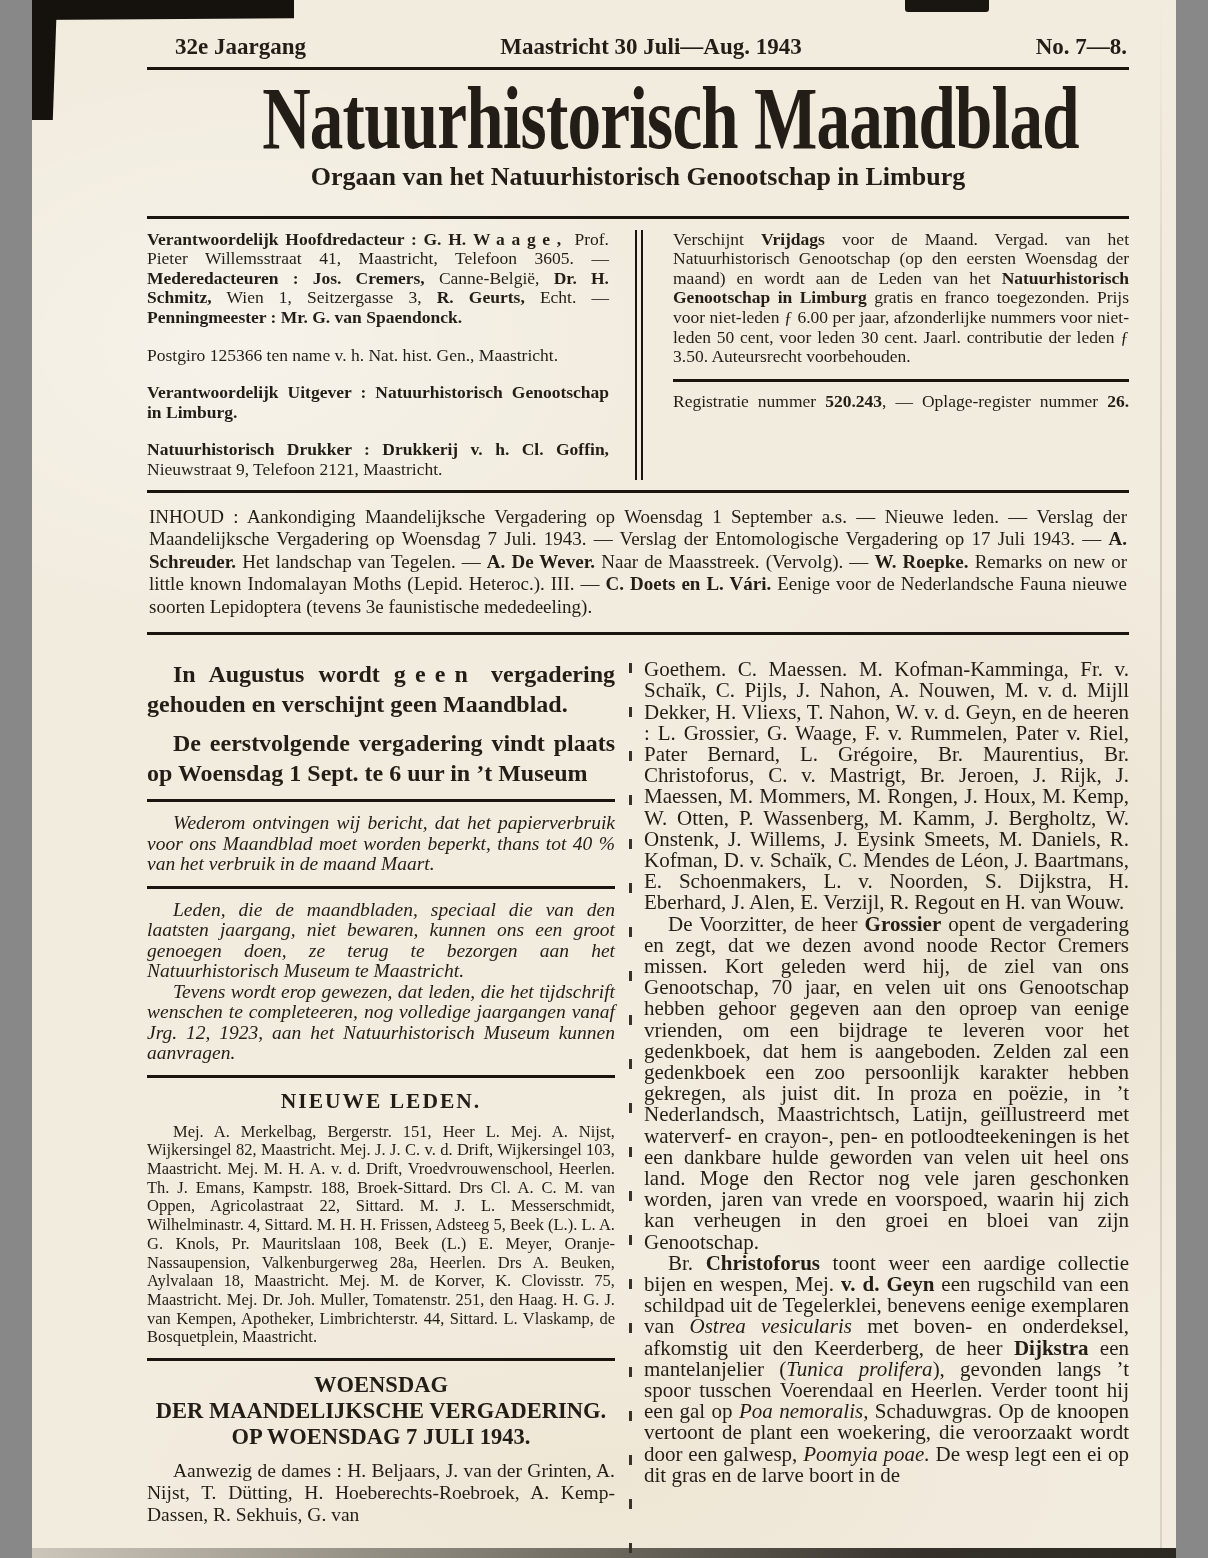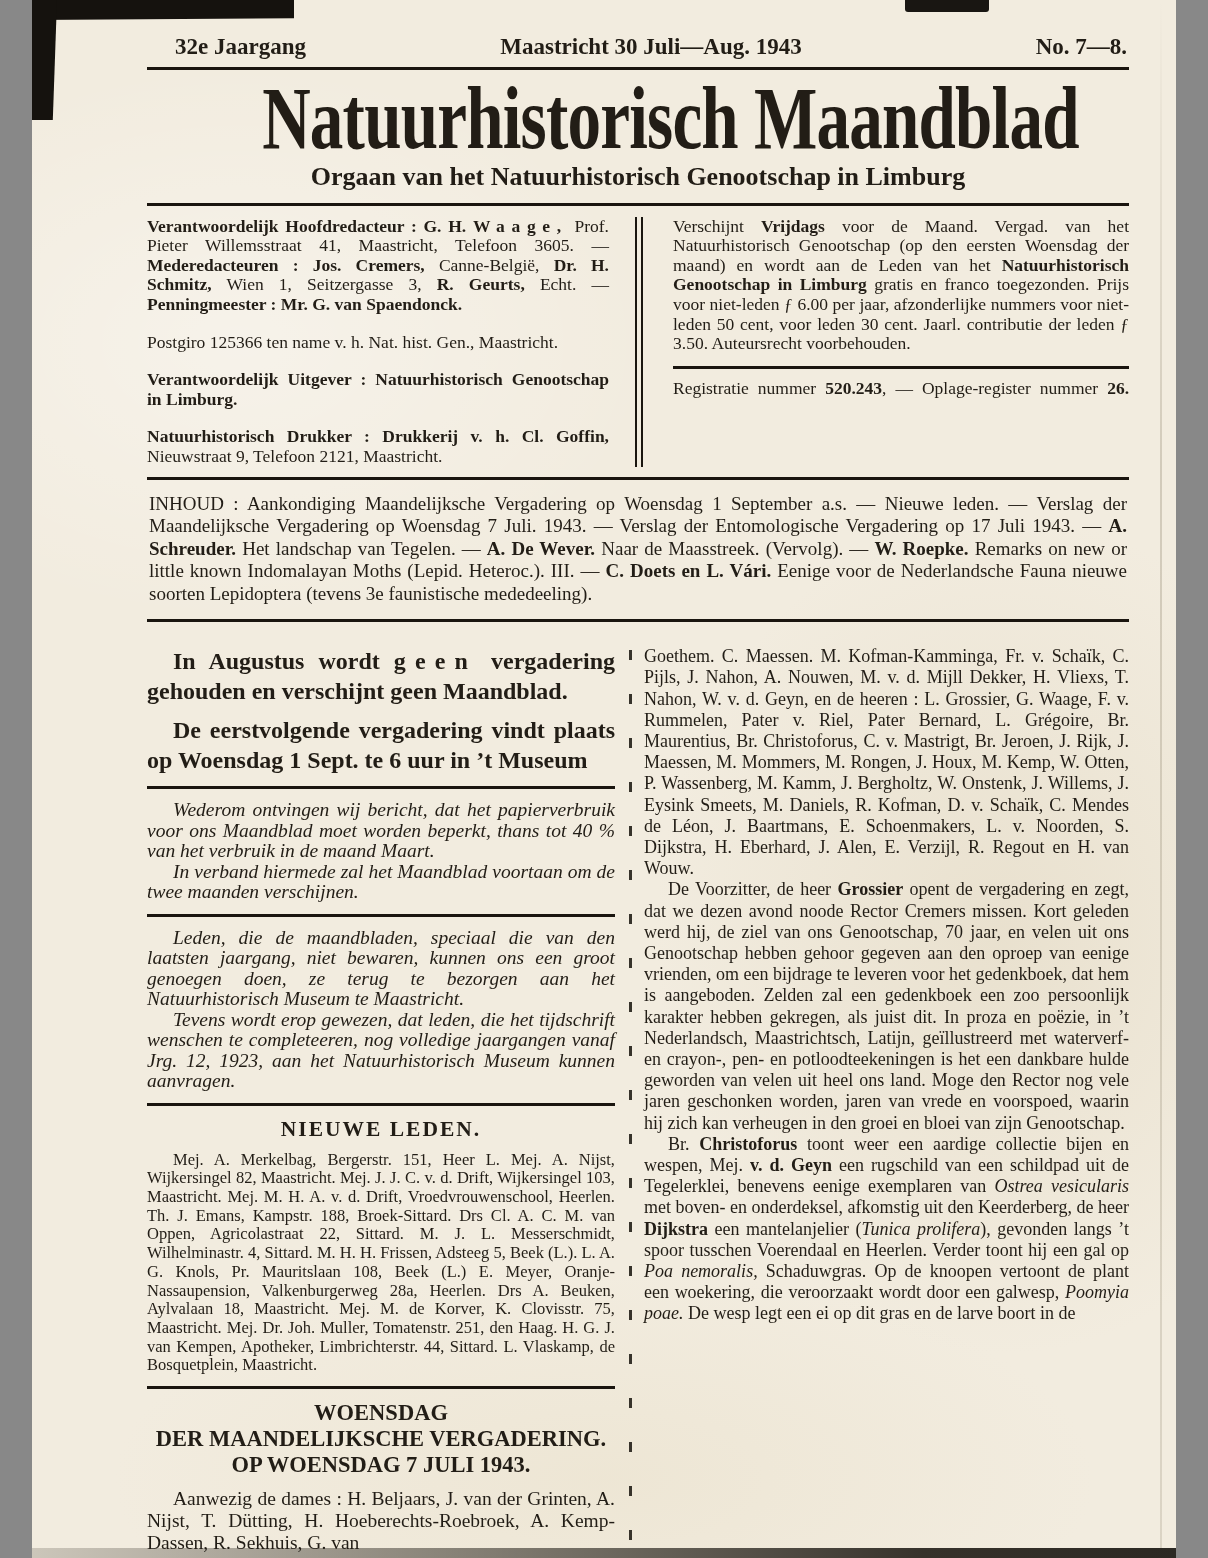--- a/index.html
+++ b/index.html
@@ -29,21 +29,21 @@
   .header-row{display:flex;align-items:flex-end;font-weight:bold;font-size:23px;
     padding:4px 2px 7px 28px;border-bottom:3px solid #1a150f;}
   .header-row .hl{flex:1;}
   .header-row .hc{flex:2;text-align:center;}
   .header-row .hr{flex:1;text-align:right;}
 
   .title-wrap{text-align:center;margin-top:8px;line-height:0.95;}
   .title{display:inline-block;font-size:86px;font-weight:bold;white-space:nowrap;
     transform:scale(0.78,1.04);transform-origin:center;letter-spacing:-1px;}
   .subtitle{text-align:center;font-weight:bold;font-size:26px;margin-top:2px;
-    padding-bottom:11px;border-bottom:3px solid #1a150f;}
+    padding-bottom:24px;border-bottom:3px solid #1a150f;}
 
   .masthead{display:flex;padding:11px 0 10px;border-bottom:3px solid #1a150f;
     font-size:17.5px;line-height:19.6px;gap:12px;}
   .m-left{width:462px;padding-right:12px;text-align:justify;}
   .m-left p{margin:0;}
   .m-left p + p{margin-top:18px;}
   .m-divider{width:4px;border-left:2px solid #1a150f;border-right:2px solid #1a150f;margin:0 2px;}
   .m-right{flex:1;padding-left:16px;text-align:justify;}
   .m-right p{margin:0;}
   .reg-rule{border-top:3px solid #1a150f;margin:12px 0 10px;}
@@ -62,21 +62,21 @@
     text-indent:26px;margin:0;}
   .announce.a2{margin-top:9px;}
   .rule{border:none;border-top:3px solid #1a150f;margin:11px 0;}
   .notice{font-style:italic;font-size:19.5px;line-height:20.5px;text-align:justify;
     text-indent:26px;margin:0;}
   .nl-head{font-size:21.5px;font-weight:bold;text-align:center;letter-spacing:2px;margin:2px 0 9px;}
   .members{font-size:16.5px;line-height:18.7px;text-align:justify;text-indent:26px;margin:0;}
   .verslag{font-weight:bold;font-size:22.5px;line-height:26px;text-align:center;margin:4px 0 10px;}
   .attendees{font-size:19.5px;line-height:22px;text-align:justify;text-indent:26px;margin:0;}
 
-  .body-p{font-size:18px;line-height:21.2px;text-align:justify;margin:0;}
+  .body-p{font-size:21px;line-height:21.2px;text-align:justify;margin:0;}
   .body-p.indent{text-indent:24px;}
 
   .run-b{font-weight:bold;}
   .run-i{font-style:italic;}
   .run-sp{letter-spacing:0.38em;}
 </style>
 </head>
 <body>
 
 <div class="page">
@@ -116,21 +116,20 @@
 
     <p class="inhoud"><span>INHOUD : Aankondiging Maandelijksche Vergadering op Woensdag 1 September a.s. — Nieuwe leden. — Verslag der Maandelijksche Vergadering op Woensdag 7 Juli. 1943. — Verslag der Entomologische Vergadering op 17 Juli 1943. — </span><span class="run-b">A. Schreuder.</span><span> Het landschap van Tegelen. — </span><span class="run-b">A. De Wever.</span><span> Naar de Maasstreek. (Vervolg). — </span><span class="run-b">W. Roepke.</span><span> Remarks on new or little known Indomalayan Moths (Lepid. Heteroc.). III. — </span><span class="run-b">C. Doets en L. Vári.</span><span> Eenige voor de Nederlandsche Fauna nieuwe soorten Lepidoptera (tevens 3e faunistische mededeeling).</span></p>
 
     <div class="columns">
 
       <div class="col-left">
         <p class="announce"><span>In Augustus wordt </span><span class="run-sp">geen</span><span> vergadering gehouden en verschijnt geen Maandblad.</span></p>
         <p class="announce a2"><span>De eerstvolgende vergadering vindt plaats op Woensdag 1 Sept. te 6 uur in ’t Museum</span></p>
         <hr class="rule">
         <p class="notice">Wederom ontvingen wij bericht, dat het papierverbruik voor ons Maandblad moet worden beperkt, thans tot 40 % van het verbruik in de maand Maart.</p>
-        <p class="notice">In verband hiermede zal het Maandblad voortaan om de twee maanden verschijnen.</p>
         <hr class="rule">
         <p class="notice">Leden, die de maandbladen, speciaal die van den laatsten jaargang, niet bewaren, kunnen ons een groot genoegen doen, ze terug te bezorgen aan het Natuurhistorisch Museum te Maastricht.</p>
         <p class="notice">Tevens wordt erop gewezen, dat leden, die het tijdschrift wenschen te completeeren, nog volledige jaargangen vanaf Jrg. 12, 1923, aan het Natuurhistorisch Museum kunnen aanvragen.</p>
         <hr class="rule">
         <h3 class="nl-head">NIEUWE LEDEN.</h3>
         <p class="members">Mej. A. Merkelbag, Bergerstr. 151, Heer L. Mej. A. Nijst, Wijkersingel 82, Maastricht. Mej. J. J. C. v. d. Drift, Wijkersingel 103, Maastricht. Mej. M. H. A. v. d. Drift, Vroedvrouwenschool, Heerlen. Th. J. Emans, Kampstr. 188, Broek-Sittard. Drs Cl. A. C. M. van Oppen, Agricolastraat 22, Sittard. M. J. L. Messerschmidt, Wilhelminastr. 4, Sittard. M. H. H. Frissen, Adsteeg 5, Beek (L.). L. A. G. Knols, Pr. Mauritslaan 108, Beek (L.) E. Meyer, Oranje-Nassaupension, Valkenburgerweg 28a, Heerlen. Drs A. Beuken, Aylvalaan 18, Maastricht. Mej. M. de Korver, K. Clovisstr. 75, Maastricht. Mej. Dr. Joh. Muller, Tomatenstr. 251, den Haag. H. G. J. van Kempen, Apotheker, Limbrichterstr. 44, Sittard. L. Vlaskamp, de Bosquetplein, Maastricht.</p>
         <hr class="rule">
         <div class="verslag">
           <div>WOENSDAG</div>
           <div>DER MAANDELIJKSCHE VERGADERING.</div>

